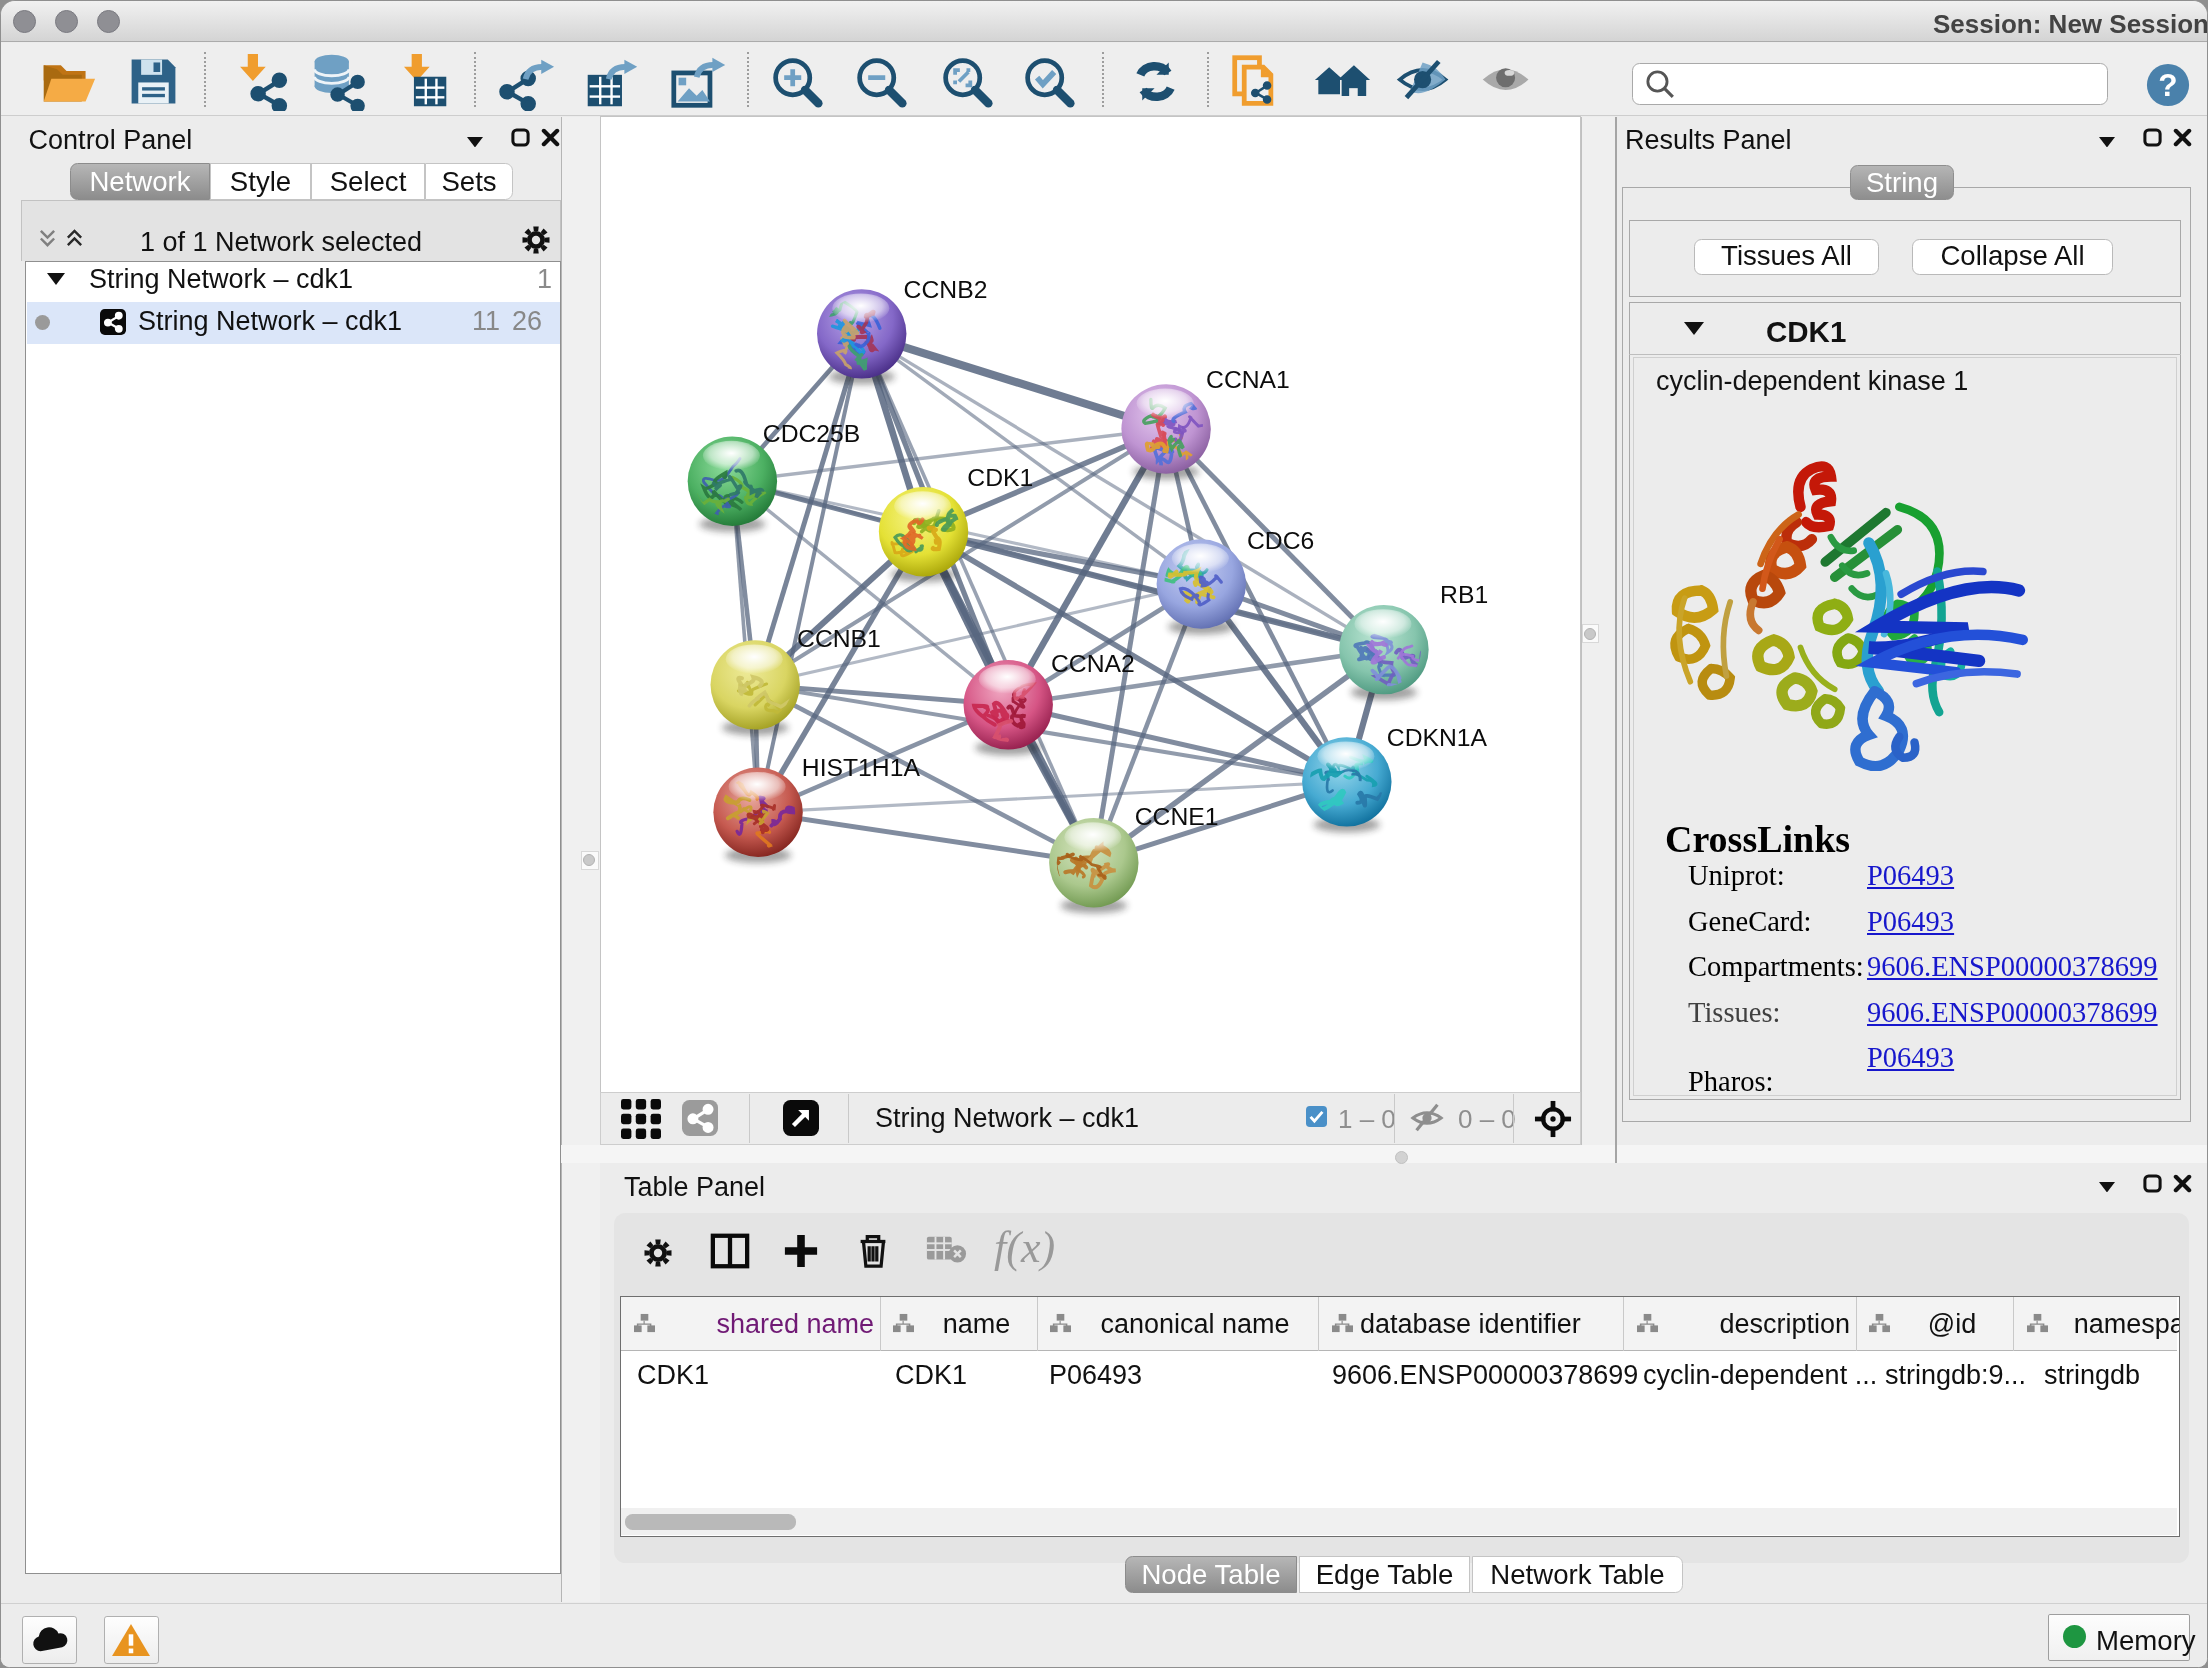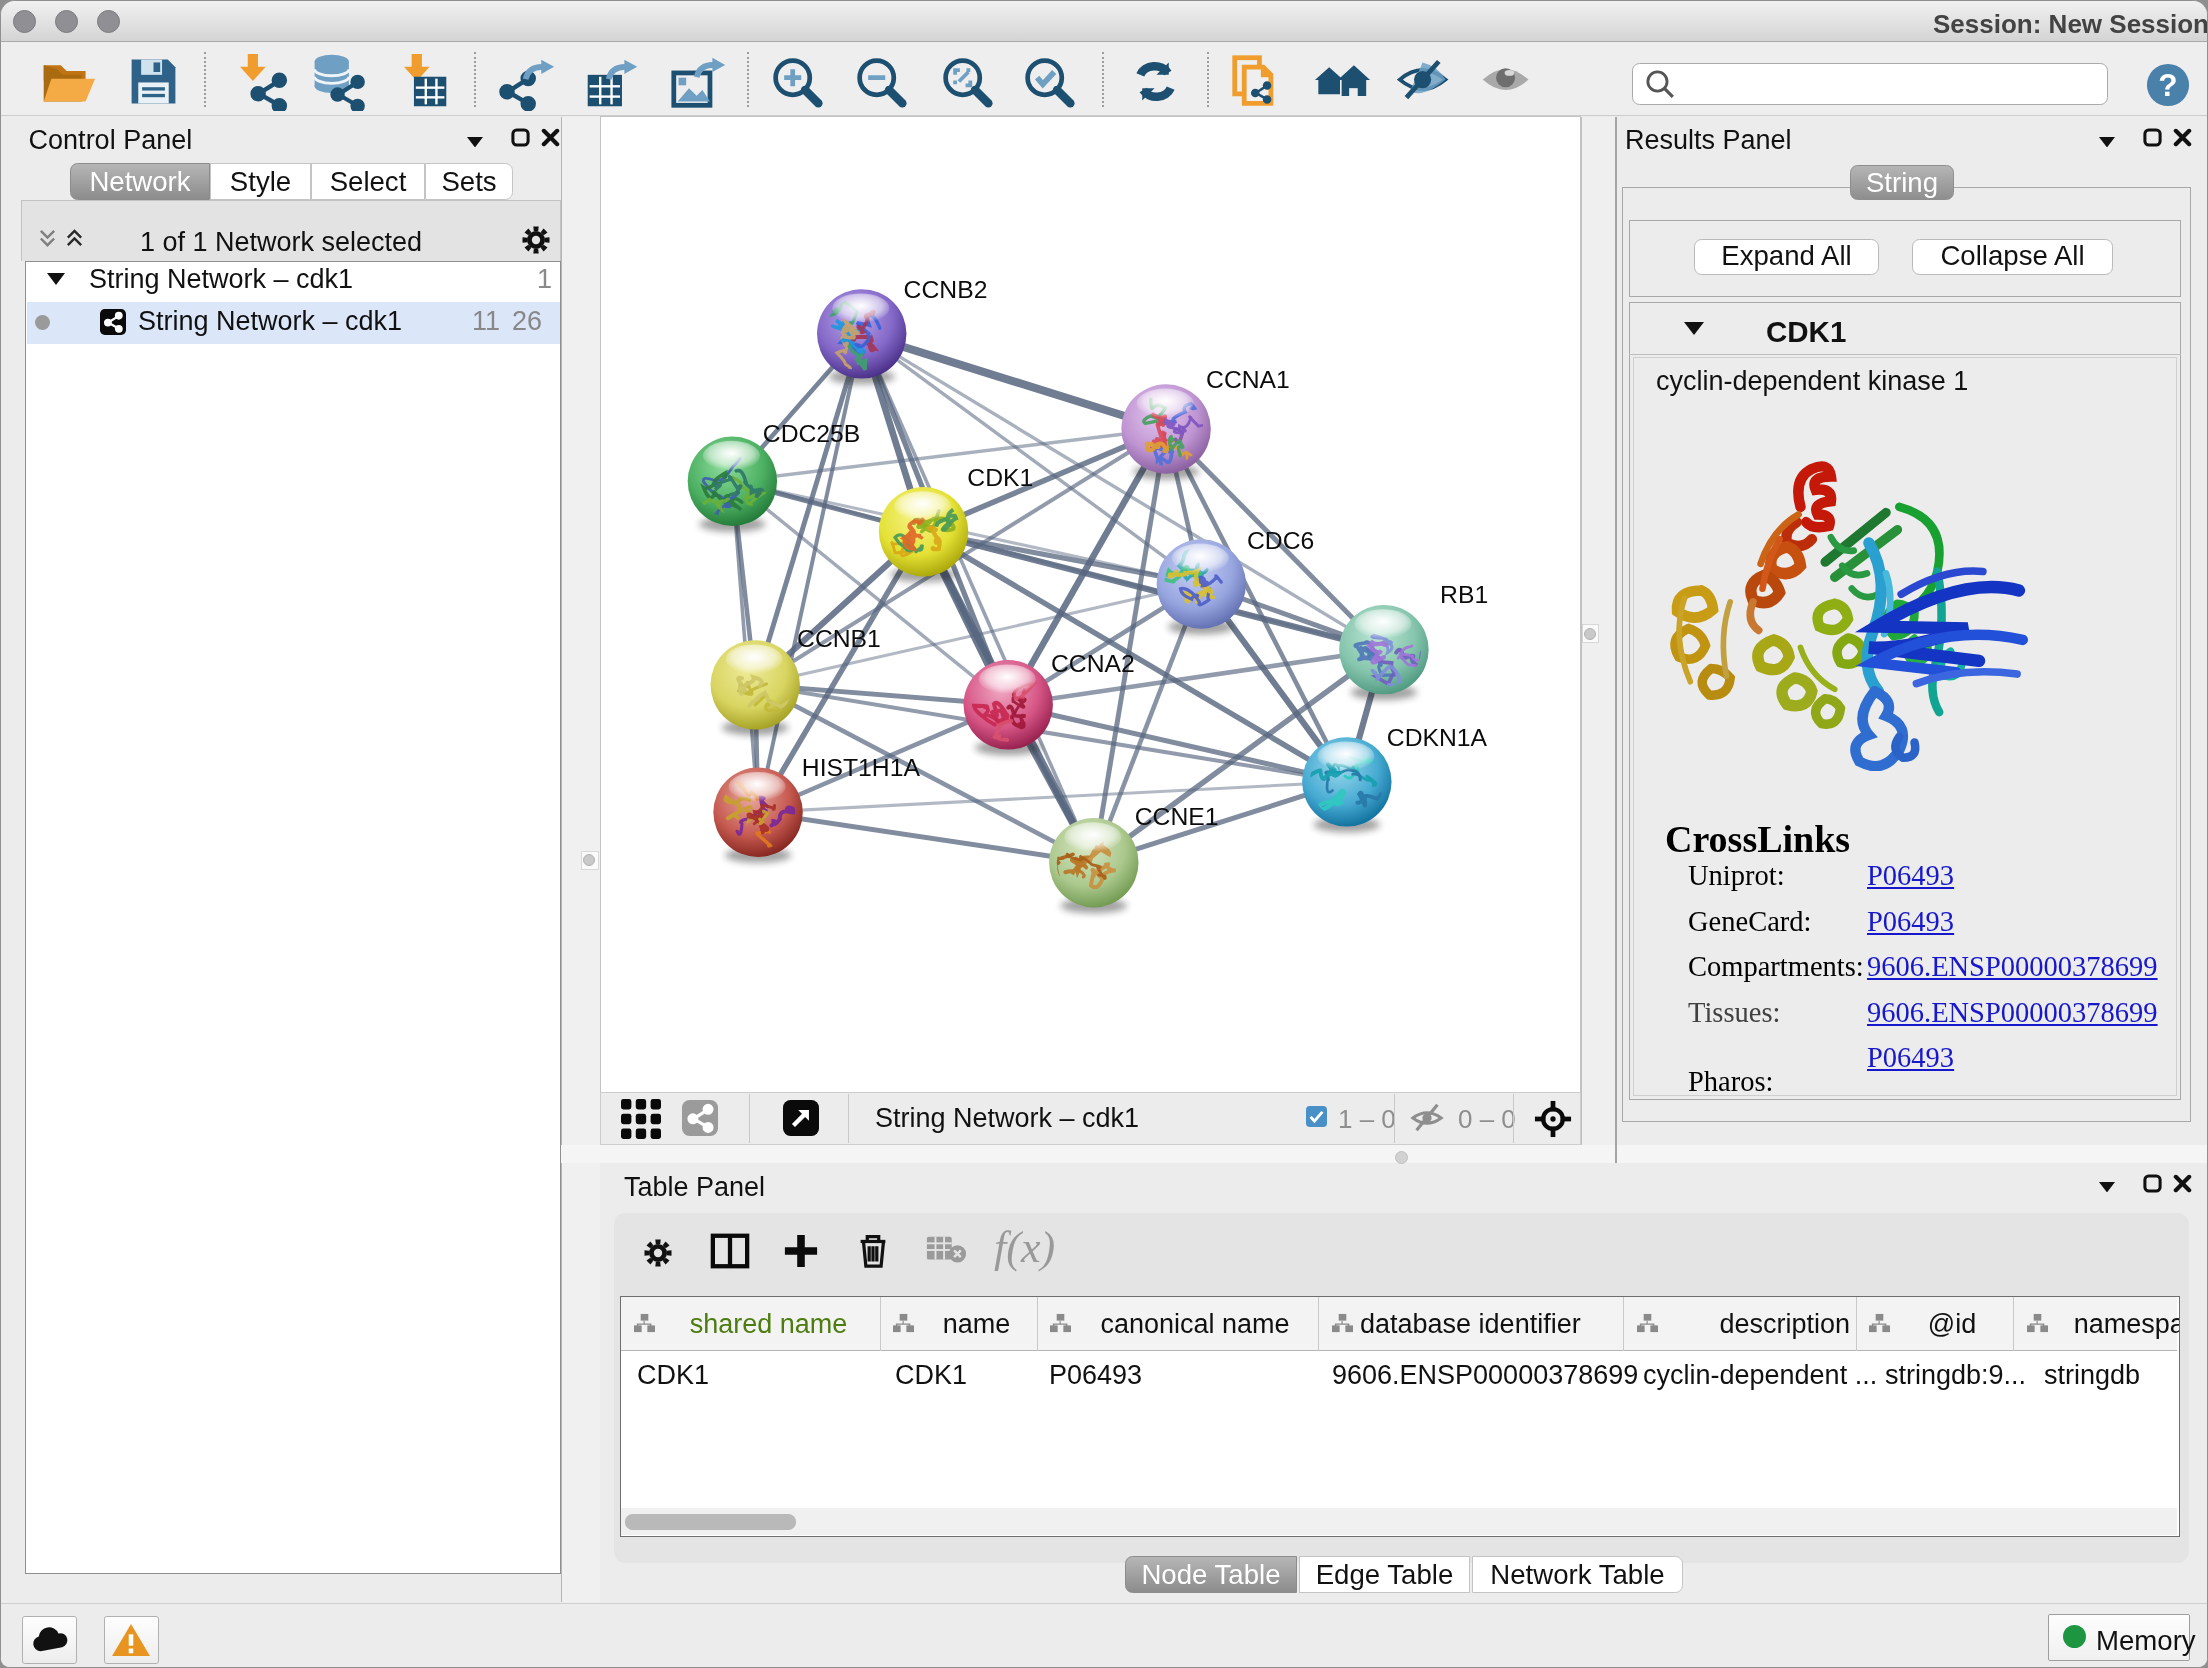--- a/index.html
+++ b/index.html
@@ -585,21 +585,21 @@
       </svg></div>
     <div class="a" style="left:2142px;top:127px;width:19px;height:19px;"><svg width="19" height="19" viewBox="0 0 20 20">
         <rect x="2" y="2" width="16" height="16" rx="4" fill="none" stroke="#111" stroke-width="3.2"></rect>
       </svg></div>
     <div class="a" style="left:2172px;top:127px;width:19px;height:19px;"><svg width="19" height="19" viewBox="0 0 20 20">
         <path d="M3 3 L17 17 M17 3 L3 17" stroke="#111" stroke-width="4.4" stroke-linecap="round"></path>
       </svg></div>
     <div class="a" style="left:1621px;top:186px;width:569px;height:935px;border:1px solid #a8a8a8"></div>
     <div class="a" style="left:1849px;top:164px;width:104px;height:35px;border-radius:7.6px;background:linear-gradient(#b5b5b5,#8e8e8e);border:1px solid #8e8e8e;color:#fff;font-size:27.6px;text-align:center;line-height:33px">String</div>
     <div class="a" style="left:1628px;top:219px;width:552px;height:77px;border:1px solid #a8a8a8"></div>
-    <div class="btn" style="left:1693px;top:238px;width:185px;height:36px;line-height:32px">Expand All</div>
+    <div class="btn" style="left:1693px;top:238px;width:185px;height:36px;line-height:32px">Tissues All</div>
     <div class="btn" style="left:1911px;top:238px;width:201px;height:36px;line-height:32px">Collapse All</div>
     <div class="a" style="left:1628px;top:301px;width:552px;height:798px;border:1px solid #a8a8a8"></div>
     <div class="a" style="left:1683px;top:321px;width:0px;height:0px;border-left:10.5px solid transparent;border-right:10.5px solid transparent;border-top:13.3px solid #111"></div>
     <div class="a" style="left:1765px;top:314px;font-size:29.5px;color:#111;white-space:nowrap;font-weight:bold">CDK1</div>
     <div class="a" style="left:1628px;top:353px;width:552px;height:0px;border-top:1px solid #bdbdbd"></div>
     <div class="a" style="left:1632px;top:356px;width:544px;height:739px;border:1px solid #cfcfcf"></div>
     <div class="a" style="left:1655px;top:365px;font-size:27px;color:#111;white-space:nowrap;">cyclin-dependent kinase 1</div>
     <div class="a" style="left:1657px;top:447px;width:380px;height:323px;"><svg width="380" height="323" viewBox="0 0 400 340">
         <path d="M150 62 q-8 -30 12 -40 q18 -8 20 8 q-22 0 -16 14 q18 -2 16 12 q-20 2 -14 14 q16 0 12 12 q-18 4 -24 -4" fill="none" stroke="#c41808" stroke-width="11" stroke-linecap="round"></path>
         <path d="M146 78 q-14 8 -10 22 q16 8 26 -4" fill="none" stroke="#bc2e0a" stroke-width="11" stroke-linecap="round"></path>
@@ -693,21 +693,21 @@
     <div class="a" style="left:619px;top:1295px;width:1560px;height:241px;background:#fff;border:1.9px solid #6e6e6e;overflow:hidden">
       <div class="a" style="left:0px;top:0px;width:1556px;height:54px;background:#f3f3f3;border-bottom:1.9px solid #b5b5b5"></div>
       <div class="a" style="left:12.4px;top:16px;width:23px;height:21px;"><svg width="23" height="21" viewBox="0 0 24 22">
           <g fill="#8a8a8a">
             <rect x="8" y="1" width="8" height="7"></rect>
             <rect x="1" y="13" width="8" height="7"></rect>
             <rect x="15" y="13" width="8" height="7"></rect>
             <path d="M11 8 v3 h-7 v3 h1.6 v-1.6 h12 v1.6 h1.6 v-3 h-7 v-3 z"></path>
           </g>
         </svg></div>
-      <div class="a" style="left:42px;top:12.4px;font-size:27px;color:#4d7c0f;white-space:nowrap;width:211px;text-align:center;white-space:nowrap">shared name</div>
+      <div class="a" style="left:42px;top:12.4px;font-size:27px;color:#701a75;white-space:nowrap;width:211px;text-align:right;white-space:nowrap">shared name</div>
       <div class="a" style="left:259px;top:0px;width:0px;height:54px;border-left:1.9px solid #c9c9c9"></div>
       <div class="a" style="left:271px;top:16px;width:23px;height:21px;"><svg width="23" height="21" viewBox="0 0 24 22">
           <g fill="#8a8a8a">
             <rect x="8" y="1" width="8" height="7"></rect>
             <rect x="1" y="13" width="8" height="7"></rect>
             <rect x="15" y="13" width="8" height="7"></rect>
             <path d="M11 8 v3 h-7 v3 h1.6 v-1.6 h12 v1.6 h1.6 v-3 h-7 v-3 z"></path>
           </g>
         </svg></div>
       <div class="a" style="left:301px;top:12.4px;font-size:27px;color:#111;white-space:nowrap;width:109px;text-align:center;white-space:nowrap">name</div>

